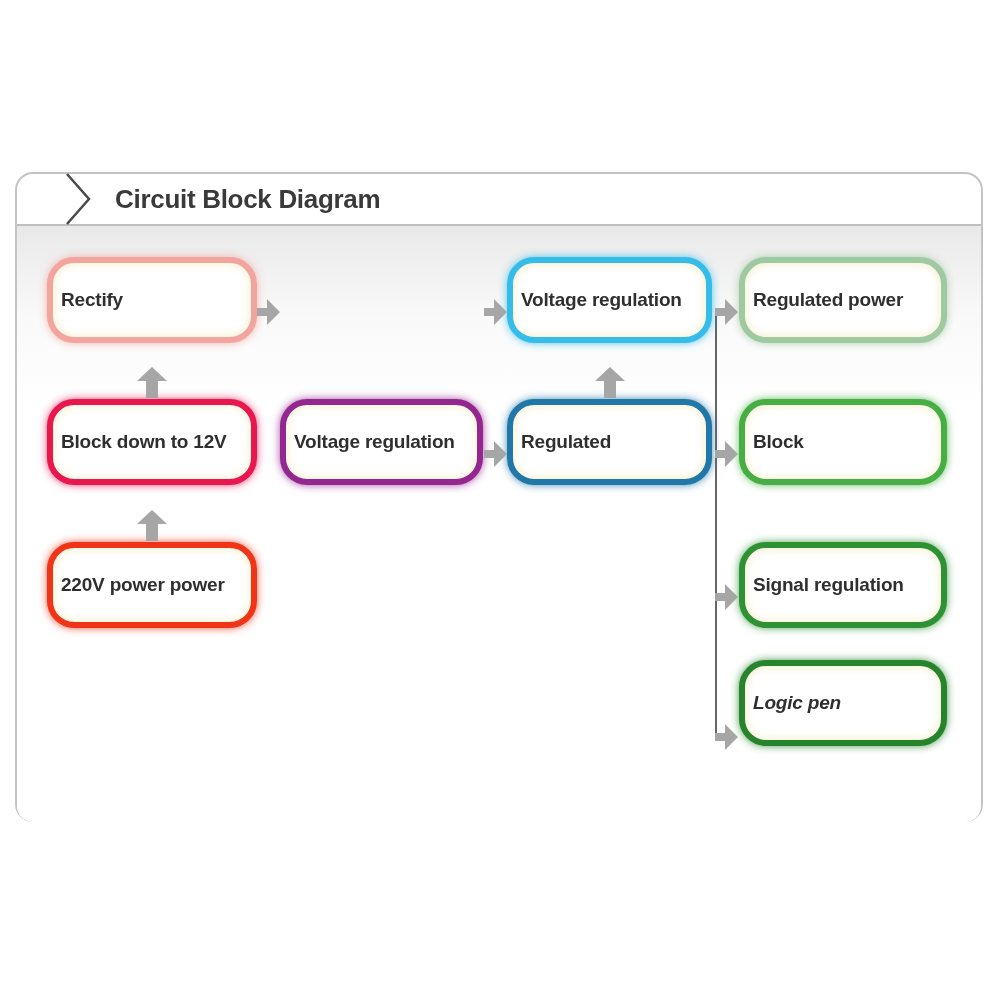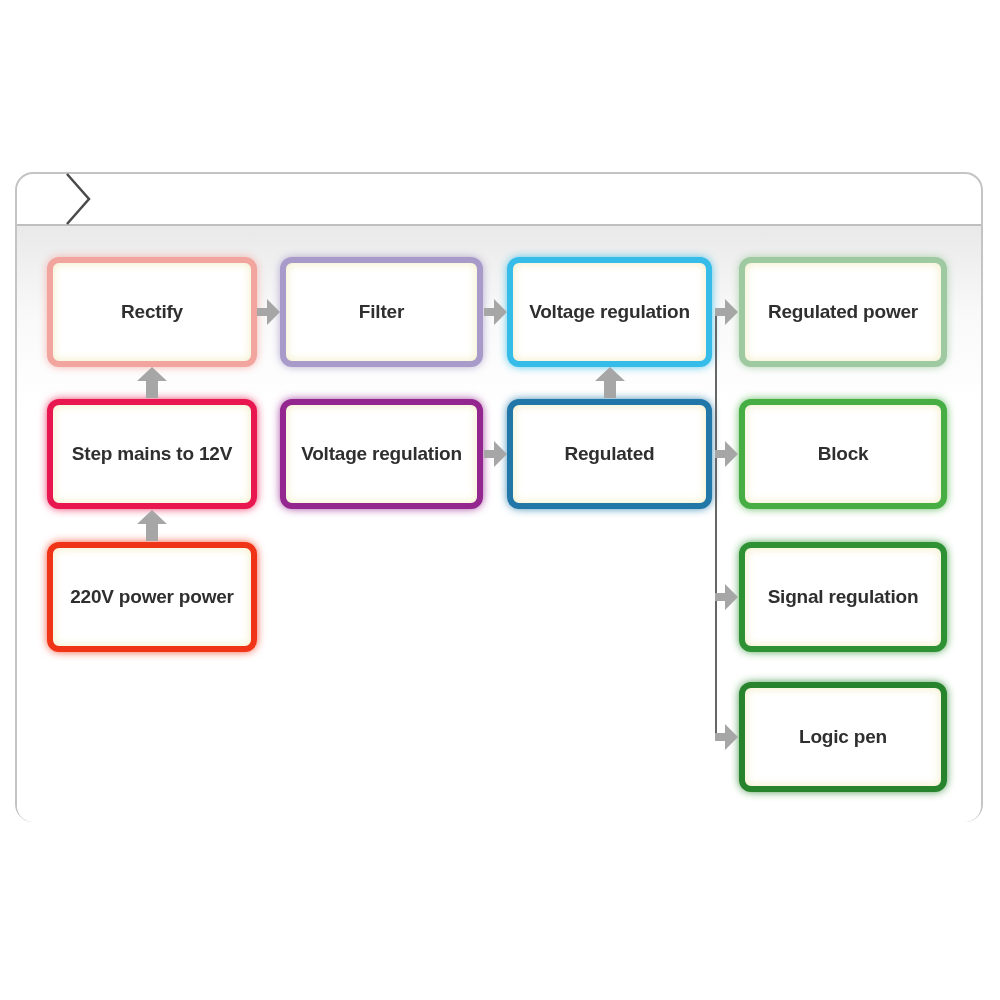--- a/index.html
+++ b/index.html
@@ -6,28 +6,28 @@
   .page{position:relative;width:1000px;height:1000px;background:#ffffff;overflow:hidden;
         font-family:"Liberation Sans", sans-serif;}
   .card{position:absolute;left:15px;top:172px;width:968px;height:650px;
         border:2px solid var(--c,#c4c4c4);border-radius:18px;background:#ffffff;box-sizing:border-box;}
   .card-header{position:relative;height:50px;border-bottom:2px solid #bfbfbf;
         display:flex;align-items:center;}
   .chevron{position:absolute;left:44px;top:-2px;width:34px;height:54px;}
   .title{margin:0 0 0 98px;font-size:26px;font-weight:700;color:#3a3a3a;letter-spacing:-0.3px;}
   .card-body{position:relative;width:100%;height:596px;border-radius:0 0 16px 16px;
         background:linear-gradient(180deg,#e9e9e9 0px,#f9f9f9 90px,#ffffff 180px);}
-  .block{position:absolute;width:210px;height:110px;background:#ffffff;
-        border:6px solid var(--c,#999);border-radius:12px;box-sizing:border-box;
-        display:flex;align-items:center;justify-content:center;
+  .block{position:absolute;width:210px;height:86px;background:#ffffff;
+        border:6px solid var(--c,#999);border-radius:27px;box-sizing:border-box;
+        display:flex;align-items:center;
         box-shadow:0 0 10px -1px var(--c,#999), inset 0 0 9px 1px rgba(243,238,199,0.95);}
   .block .label{font-size:19px;font-weight:600;color:#2f2f2f;letter-spacing:-0.2px;
         text-align:center;padding:0 8px;}
   .c1{left:30px;}  .c2{left:263px;width:203px;}  .c3{left:490px;width:205px;}  .c4{left:722px;width:208px;}
-  .r1{top:31px;}   .r2{top:173px;}  .r3{top:316px;}  .r4{top:456px;}
+  .r1{top:31px;}   .r2{top:173px;}  .r3{top:316px;}  .r4{top:434px;font-style:italic;}
   .arrow{position:absolute;background:var(--c,#a6a6a6);}
   .arrow-right{width:23px;height:26px;
         clip-path:polygon(0 9px,10px 9px,10px 0,23px 13px,10px 26px,10px 17px,0 17px);}
   .arrow-up{width:30px;height:31px;
         clip-path:polygon(15px 0,30px 14px,21px 14px,21px 31px,9px 31px,9px 14px,0 14px);}
   .au-1{left:120px;top:141px;}
   .au-2{left:120px;top:284px;}
   .au-3{left:578px;top:141px;}
   .ar-1{left:240px;top:73px;}
   .ar-2{left:467px;top:73px;}
@@ -41,39 +41,37 @@
 </style>
 </head>
 <body>
 
 <div class="page">
   <div class="card" style="--c: #c4c4c4;">
     <div class="card-header">
       <svg class="chevron" viewBox="0 0 34 54">
         <polyline points="6,2 28,27 6,52" fill="none" stroke="#4a4a4a" stroke-width="2.5"></polyline>
       </svg>
+      <h1 class="title">Circuit Block Diagram</h1>
     </div>
 
     <div class="card-body">
 
       <div class="block c1 r1" style="--c: #f2a49e;">
         <span class="label">Rectify</span>
-      </div>
-      <div class="block c2 r1" style="--c: #a89bc9;">
-        <span class="label">Filter</span>
       </div>
       <div class="block c3 r1" style="--c: #35bce9;">
         <span class="label">Voltage regulation</span>
       </div>
       <div class="block c4 r1" style="--c: #9fc9a0;">
         <span class="label">Regulated power</span>
       </div>
 
       <div class="block c1 r2" style="--c: #e8174f;">
-        <span class="label">Step mains to 12V</span>
+        <span class="label">Block down to 12V</span>
       </div>
       <div class="block c2 r2" style="--c: #93278f;">
         <span class="label">Voltage regulation</span>
       </div>
       <div class="block c3 r2" style="--c: #2178a8;">
         <span class="label">Regulated</span>
       </div>
       <div class="block c4 r2" style="--c: #46ae43;">
         <span class="label">Block</span>
       </div>

